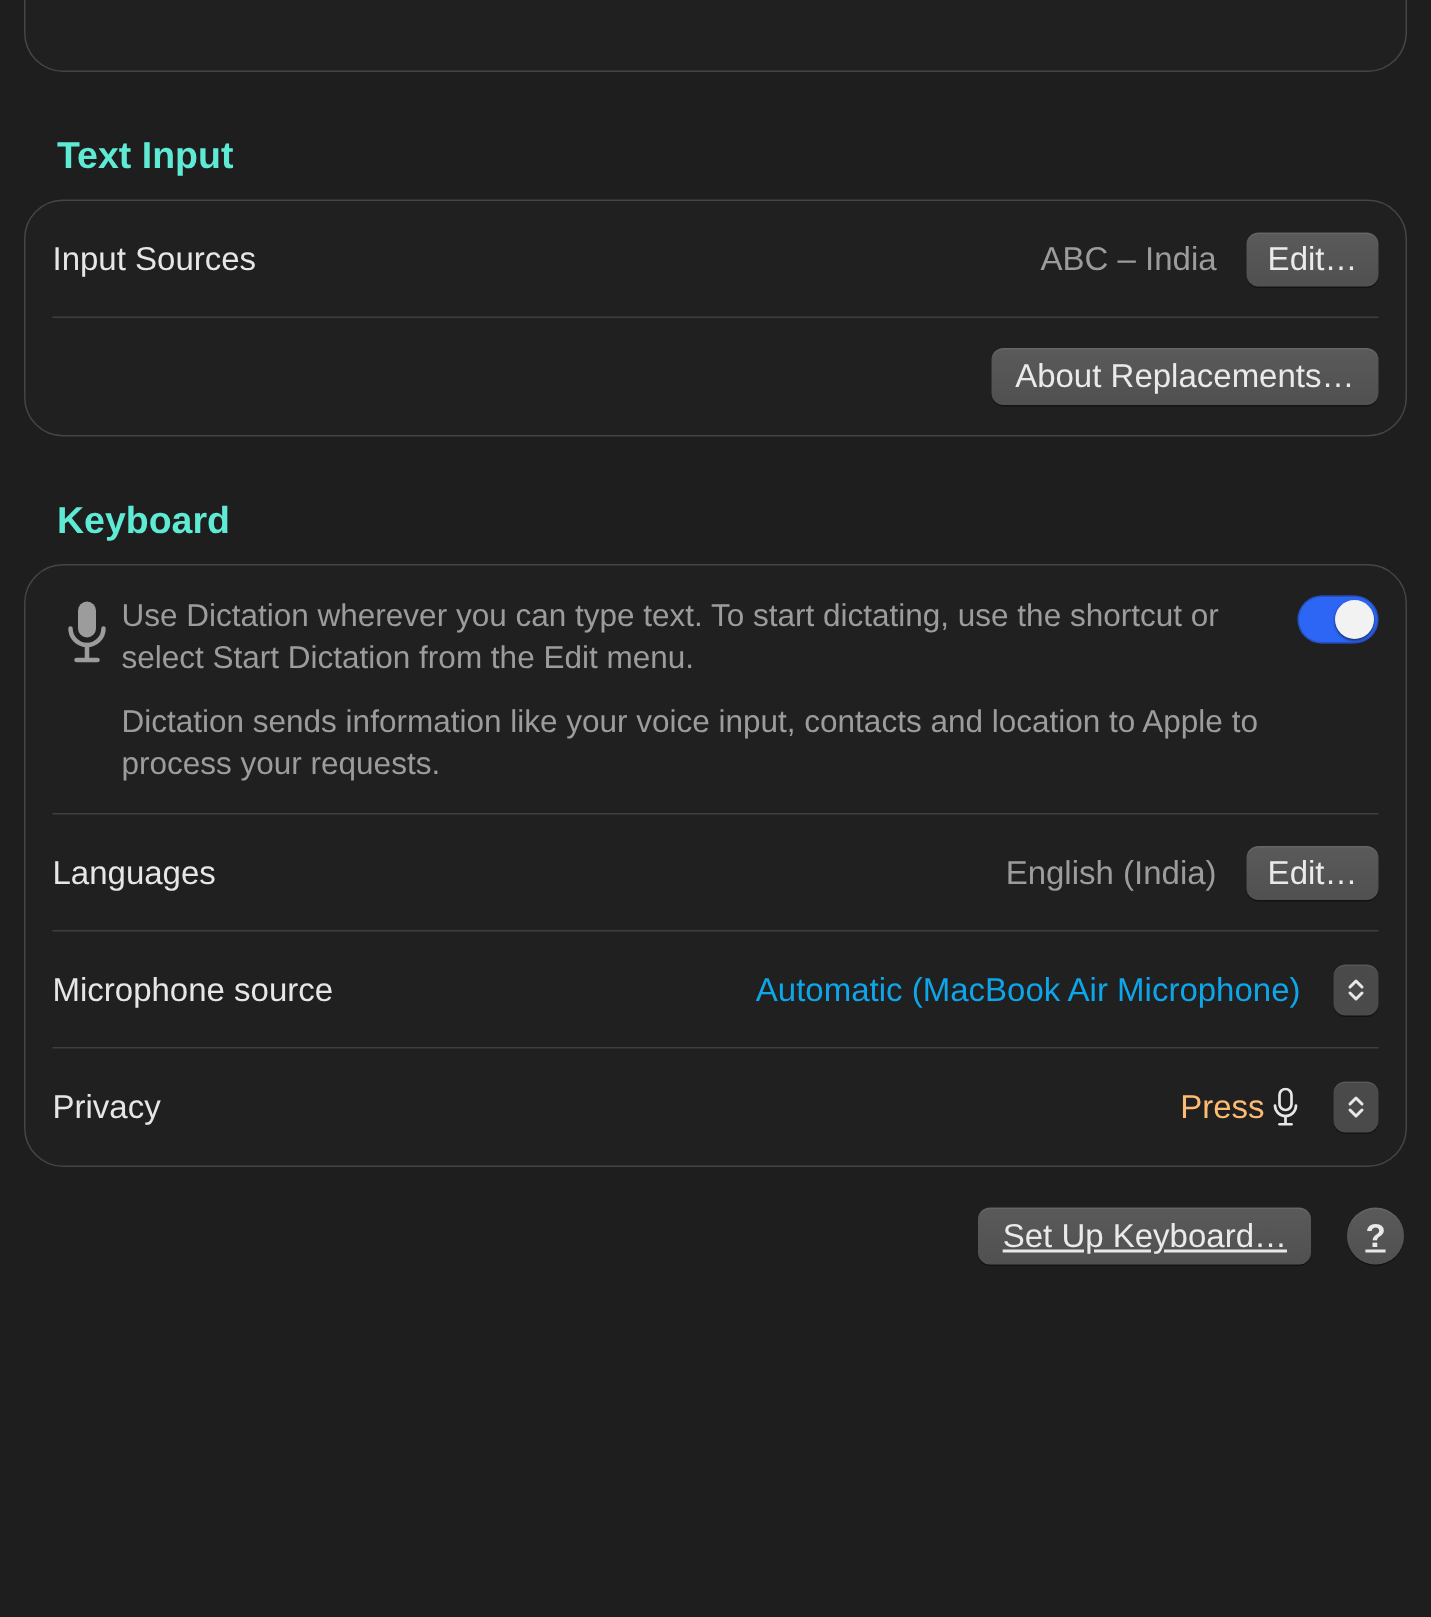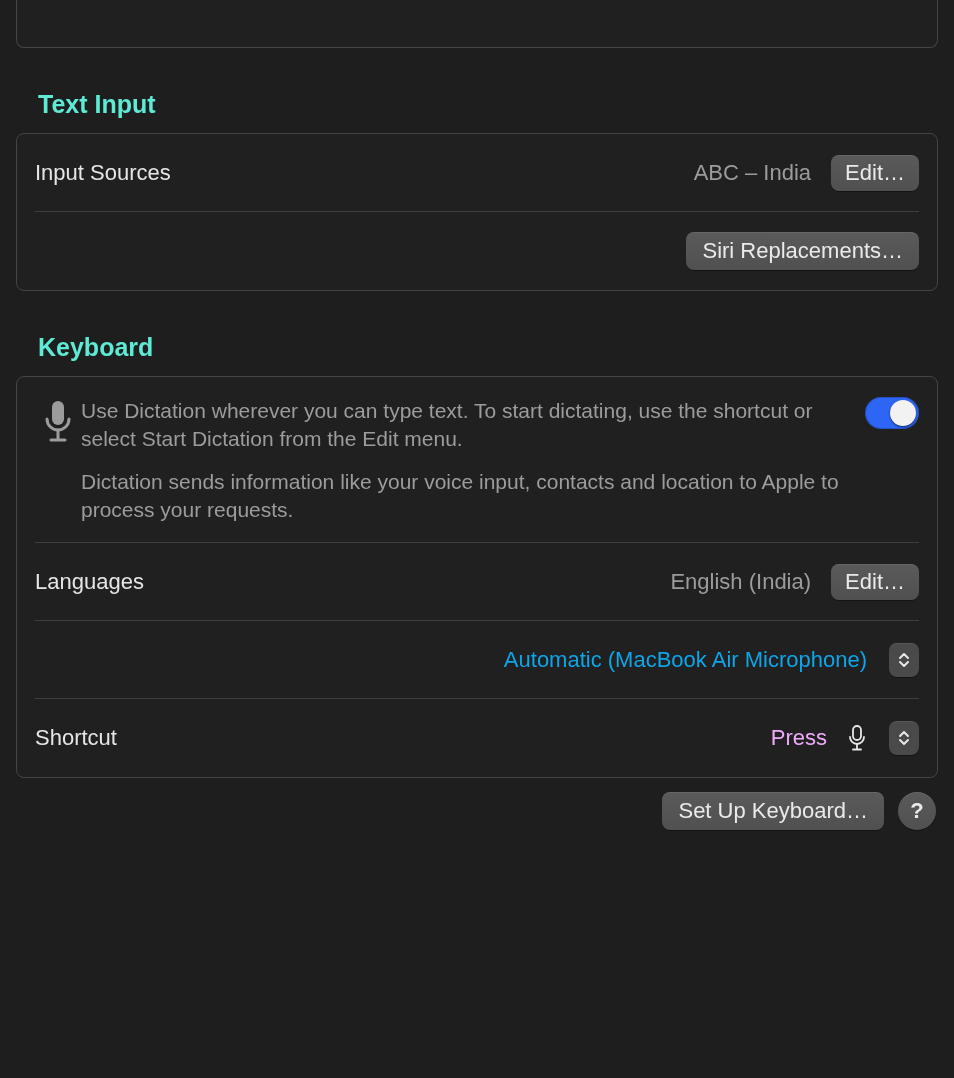--- a/index.html
+++ b/index.html
@@ -8,21 +8,21 @@
       color: #e8e8e8;
       font-family: -apple-system, "Helvetica Neue", Arial, sans-serif;
       width: 954px;
       height: 1078px;
       overflow: hidden;
       font-size: 22px;
       padding: 0 16px;
     }
     .panel {
       border: 1px solid #454545;
-      border-radius: 8px;
+      border-radius: 26px;
       background: #2a2a2a22;
       padding: 0 18px;
     }
     .panel.partial-top {
       border-top: none;
       border-top-left-radius: 0;
       border-top-right-radius: 0;
       height: 48px;
       display: flex;
       align-items: center;
@@ -113,27 +113,28 @@
       width: 30px;
       height: 34px;
       display: flex;
       align-items: center;
       justify-content: center;
       cursor: pointer;
       margin-left: 10px;
       box-shadow: 0 1px 0 rgba(0,0,0,.4), inset 0 1px 0 rgba(255,255,255,.08);
     }
     .mic-svg { fill: #9c9c9c; }
-    .mic-inline { display: inline-flex; align-items: center; gap: 20px; color: #f0abfc; }
+    .mic-inline { display: inline-flex; align-items: center; gap: 4px; color: #fdba74; }
     .footer-bar {
       display: flex;
       justify-content: flex-end;
       align-items: center;
-      gap: 14px;
-      margin: 14px 2px 0 0;
+      gap: 24px;
+      margin: 27px 2px 0 0;
+      text-decoration: underline;
     }
     .help-btn {
       width: 38px;
       height: 38px;
       border-radius: 50%;
       background: linear-gradient(#5a5a5a,#505050);
       color: #eaeaea;
       display: flex;
       align-items: center;
       justify-content: center;
@@ -151,21 +152,21 @@
 <div class="section-heading">Text Input</div>
 
 <div class="panel">
   <div class="row">
     <span class="label">Input Sources</span>
     <span class="spacer"></span>
     <span class="value">ABC – India</span>
     <button class="btn small">Edit…</button>
   </div>
   <div class="row footer">
-    <button class="btn">Siri Replacements…</button>
+    <button class="btn">About Replacements…</button>
   </div>
 </div>
 
 <div class="section-heading">Keyboard</div>
 
 <div class="panel">
 
   <div class="desc-row">
     <div class="desc-icon">
       <svg width="30" height="44" viewBox="0 0 30 44" class="mic-svg">
@@ -185,32 +186,33 @@
   </div>
 
   <div class="row">
     <span class="label">Languages</span>
     <span class="spacer"></span>
     <span class="value">English (India)</span>
     <button class="btn small">Edit…</button>
   </div>
 
   <div class="row">
+    <span class="label">Microphone source</span>
     <span class="spacer"></span>
     <span class="label" style="color:#0ea5e9">Automatic (MacBook Air Microphone)</span>
     <div class="select">
       <svg width="12" height="18" viewBox="0 0 12 18">
         <path d="M2 7 L6 3 L10 7" fill="none" stroke="#e8e8e8" stroke-width="2" stroke-linecap="round" stroke-linejoin="round"></path>
         <path d="M2 11 L6 15 L10 11" fill="none" stroke="#e8e8e8" stroke-width="2" stroke-linecap="round" stroke-linejoin="round"></path>
       </svg>
     </div>
   </div>
 
   <div class="row">
-    <span class="label">Shortcut</span>
+    <span class="label">Privacy</span>
     <span class="spacer"></span>
     <span class="mic-inline">
       <span>Press</span>
       <svg width="20" height="26" viewBox="0 0 20 26">
         <rect x="6" y="1" width="8" height="14" rx="4" fill="none" stroke="#e6e6e6" stroke-width="1.8"></rect>
         <path d="M3 12 a7 7 0 0 0 14 0" fill="none" stroke="#e6e6e6" stroke-width="1.8" stroke-linecap="round"></path>
         <line x1="10" y1="19" x2="10" y2="24" stroke="#e6e6e6" stroke-width="1.8" stroke-linecap="round"></line>
         <line x1="6" y1="24.5" x2="14" y2="24.5" stroke="#e6e6e6" stroke-width="1.8" stroke-linecap="round"></line>
       </svg>
     </span>

